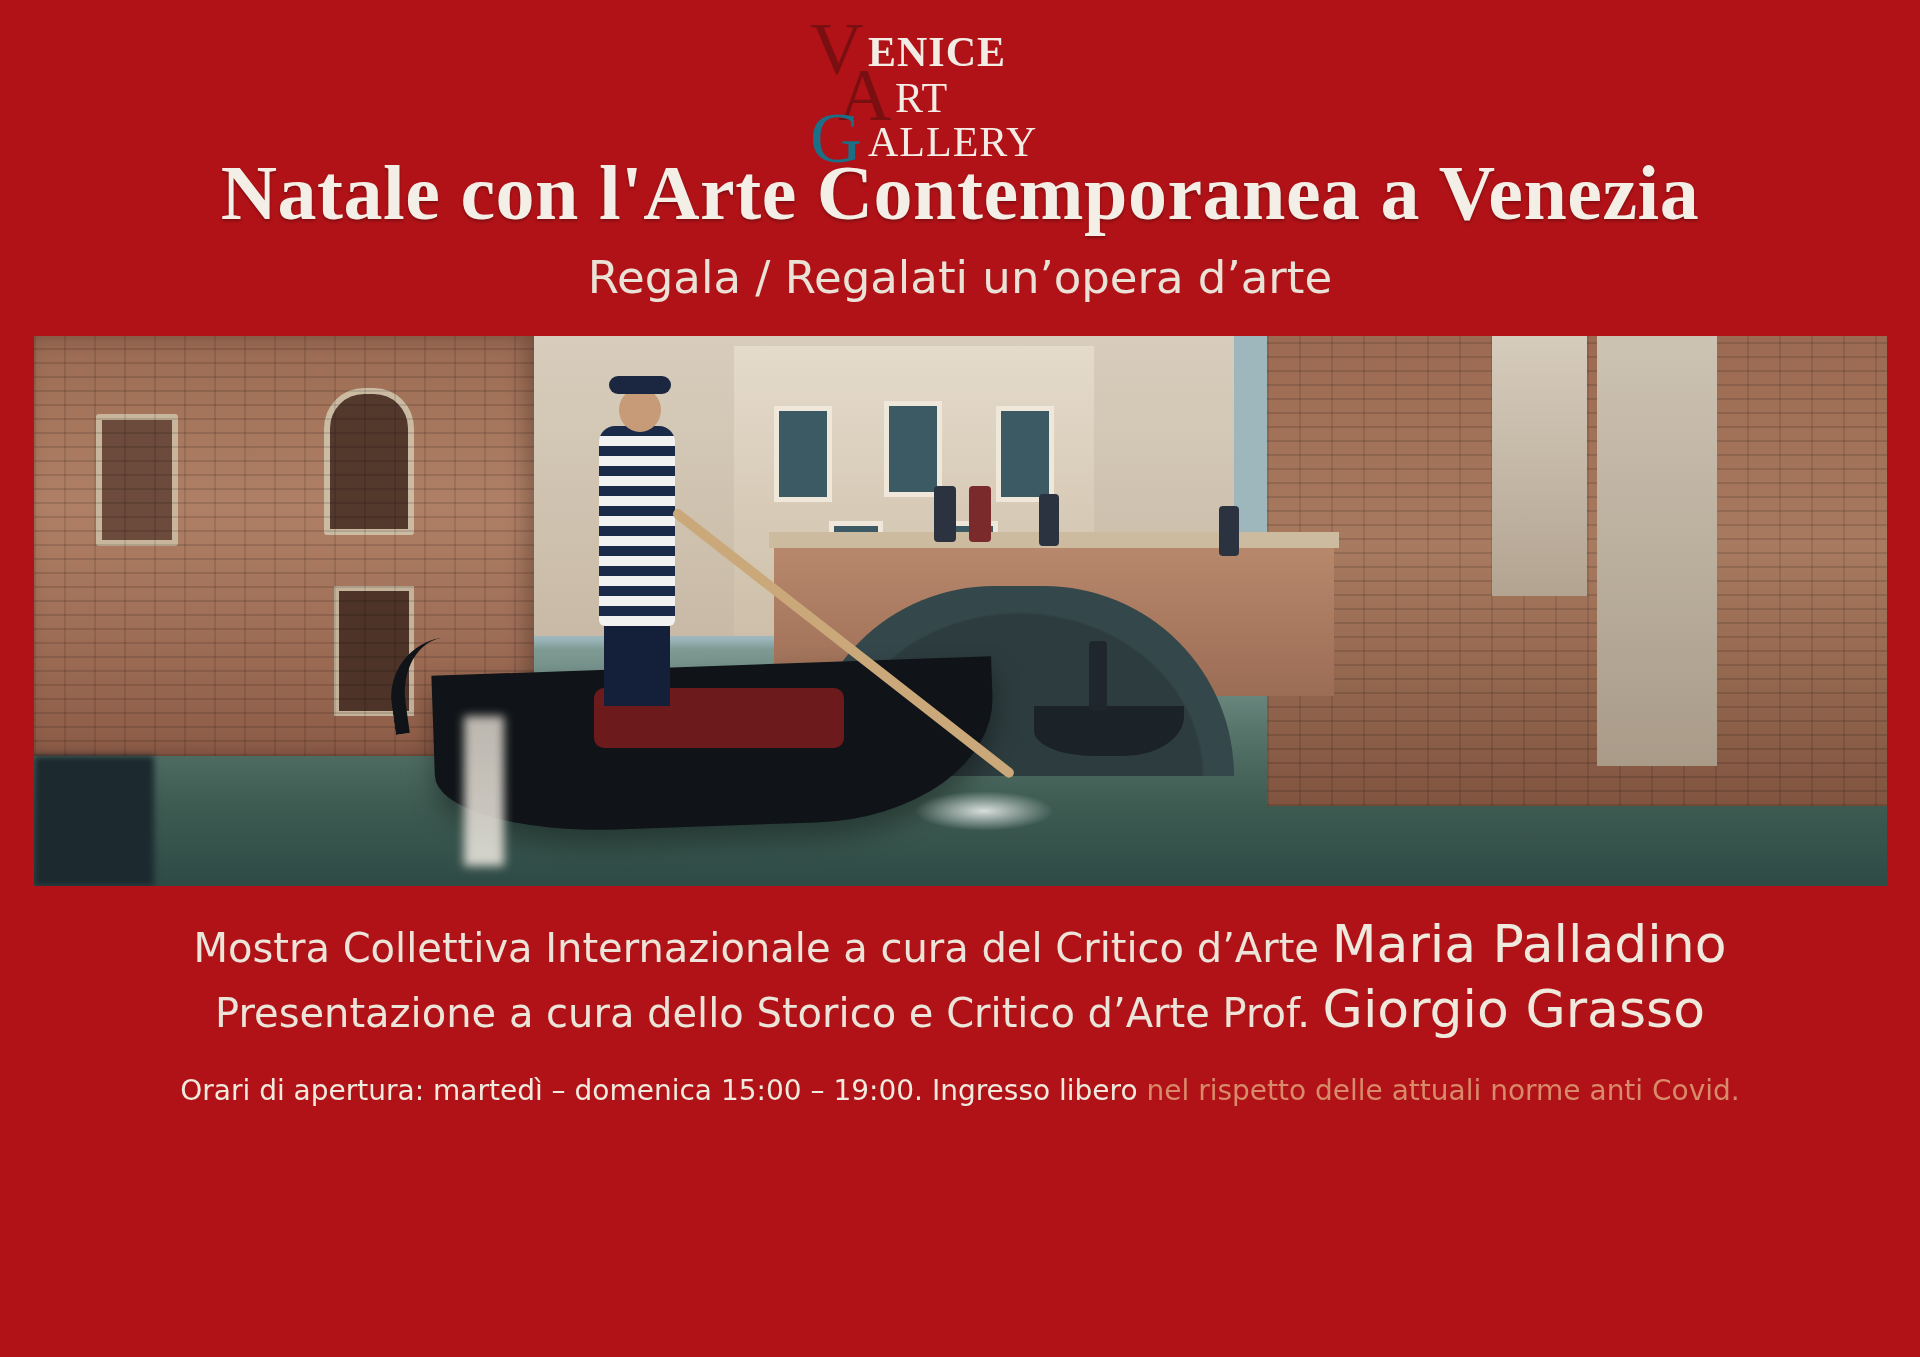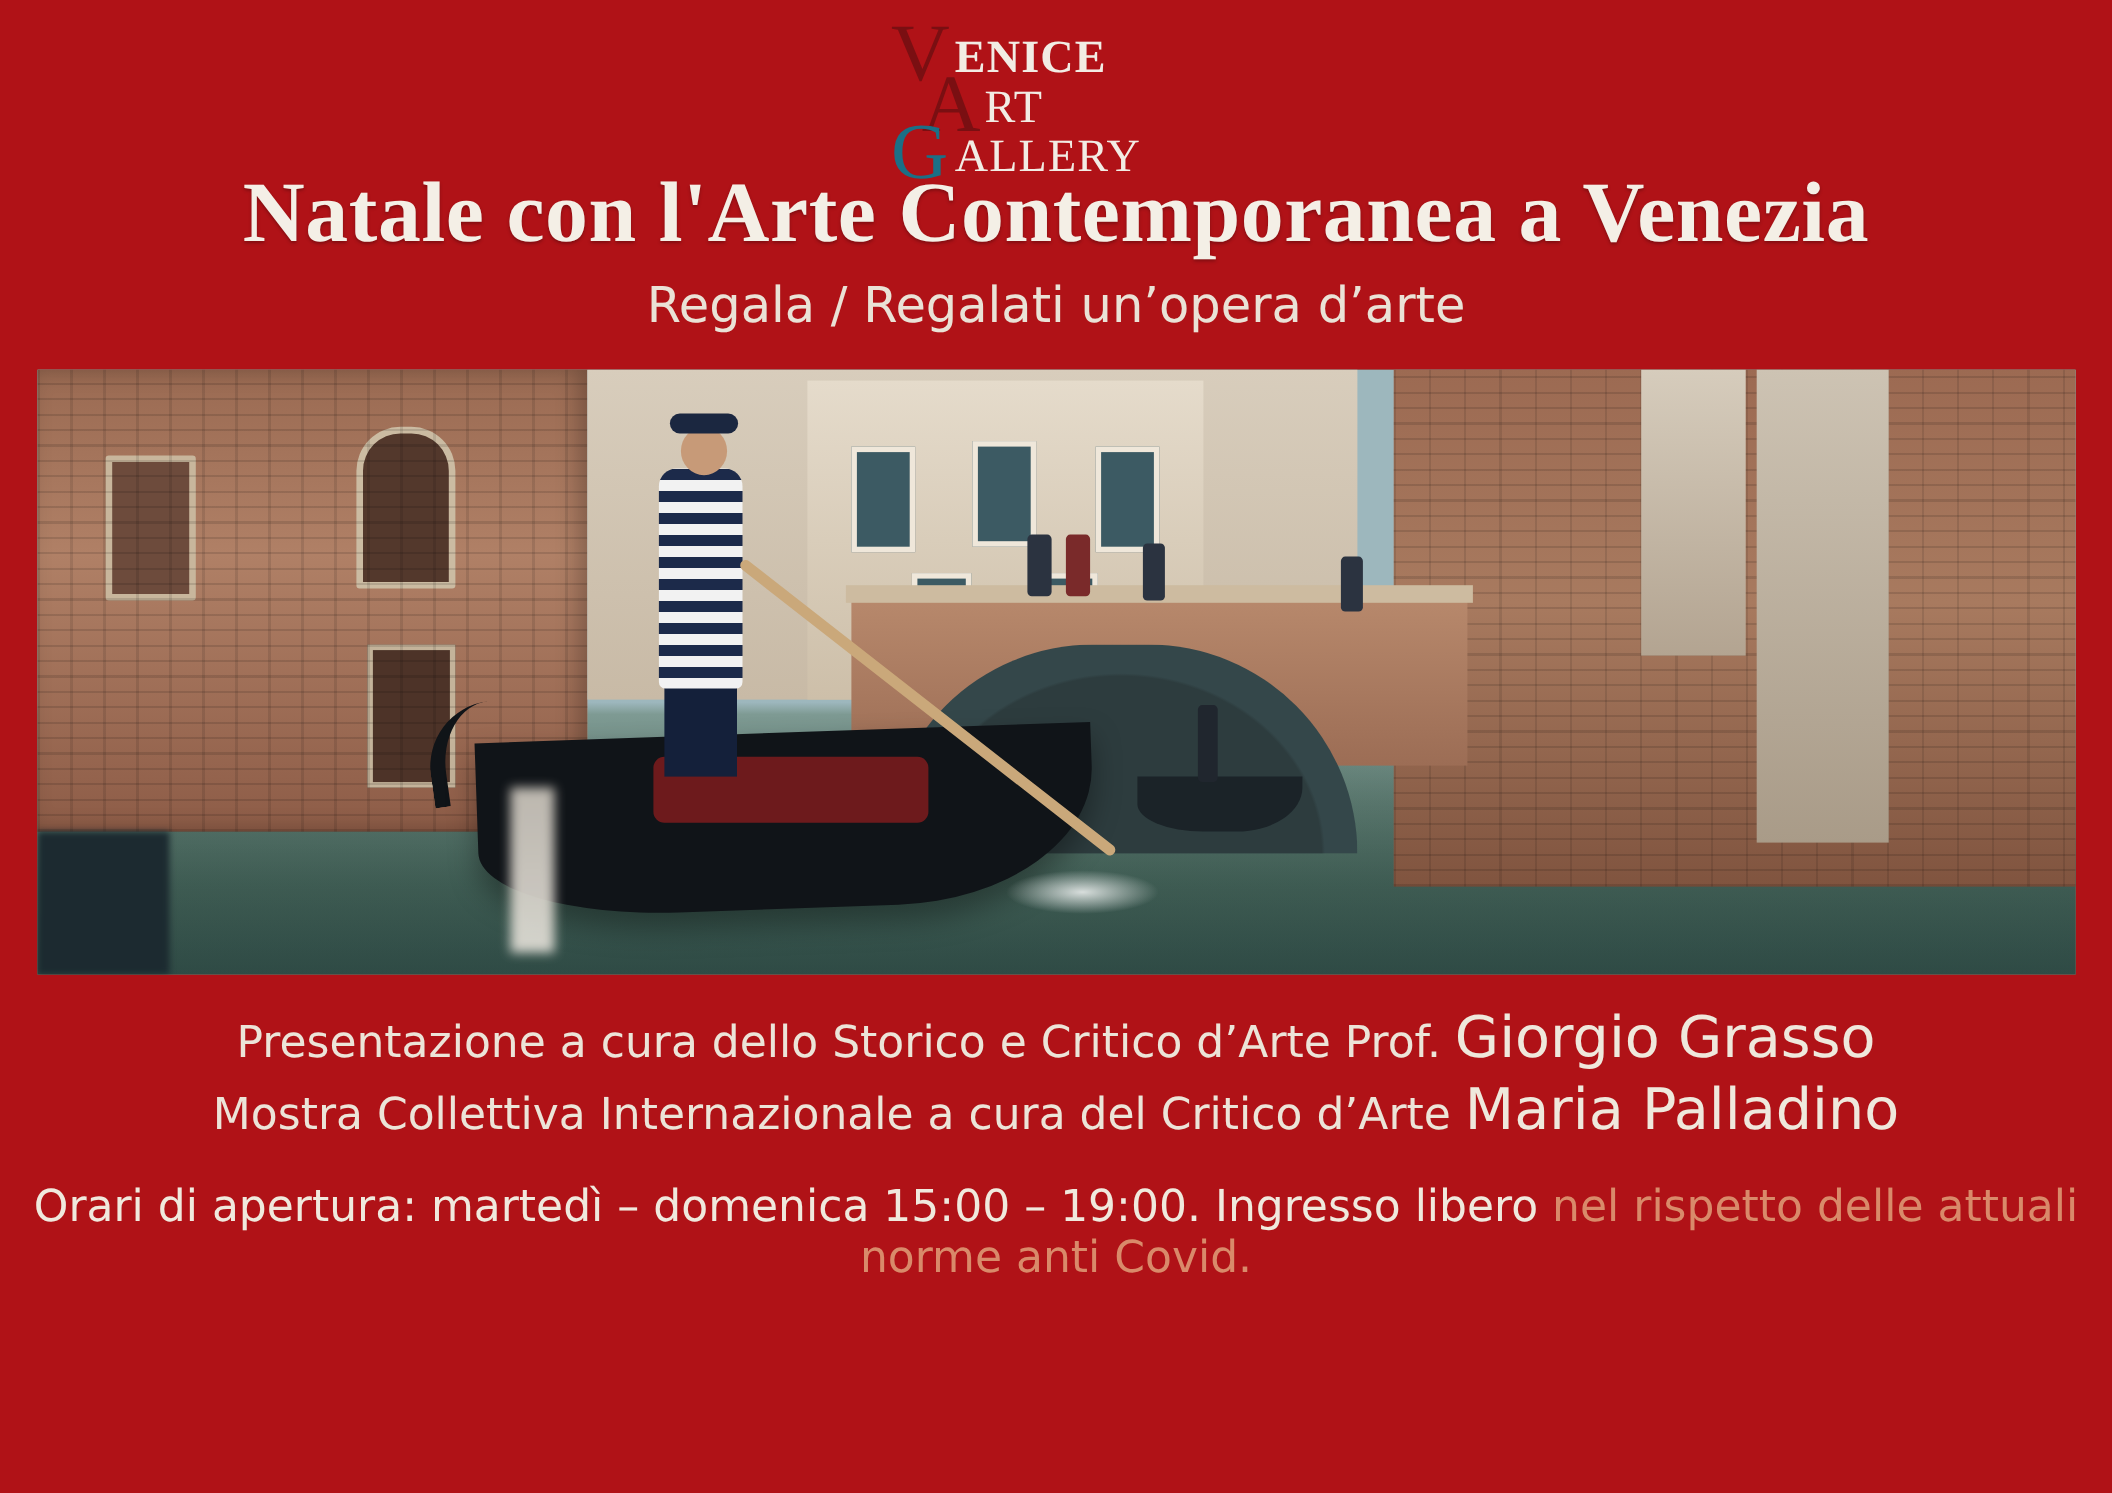--- a/index.html
+++ b/index.html
@@ -228,21 +228,21 @@
   .venue {
     margin-top: 40px;
     font-family: "DejaVu Sans", sans-serif;
     font-size: 38px;
     color: #f0e9dd;
     text-align: center;
   }
   .hours {
     margin-top: 32px;
     font-family: "DejaVu Sans", sans-serif;
-    font-size: 40px;
+    font-size: 28px;
     color: #f0e9dd;
     text-align: center;
   }
   .hours .covid {
     color: #d98a6a;
   }
 </style>
 </head>
 <body>
 
@@ -300,24 +300,24 @@
       <div class="gondolier-hat"></div>
       <div class="oar"></div>
       <div class="water-splash"></div>
       <div class="blur-bl"></div>
       <div class="blur-pole"></div>
     </div>
   </div>
 
   <div class="credits">
     <div class="credit-line">
-      <span>Presentazione a cura dello Storico e Critico d’Arte Prof. </span><span class="credit-name">Giorgio Grasso</span>
+      <span>Mostra Collettiva Internazionale a cura del Critico d’Arte </span><span class="credit-name">Maria Palladino</span>
     </div>
     <div class="credit-line">
-      <span>Mostra Collettiva Internazionale a cura del Critico d’Arte </span><span class="credit-name">Maria Palladino</span>
+      <span>Presentazione a cura dello Storico e Critico d’Arte Prof. </span><span class="credit-name">Giorgio Grasso</span>
     </div>
   </div>
 
 
   <div class="hours">
     <span>Orari di apertura: martedì – domenica 15:00 – 19:00. Ingresso libero </span><span class="covid">nel rispetto delle attuali norme anti Covid.</span>
   </div>
 
 </div>
 

